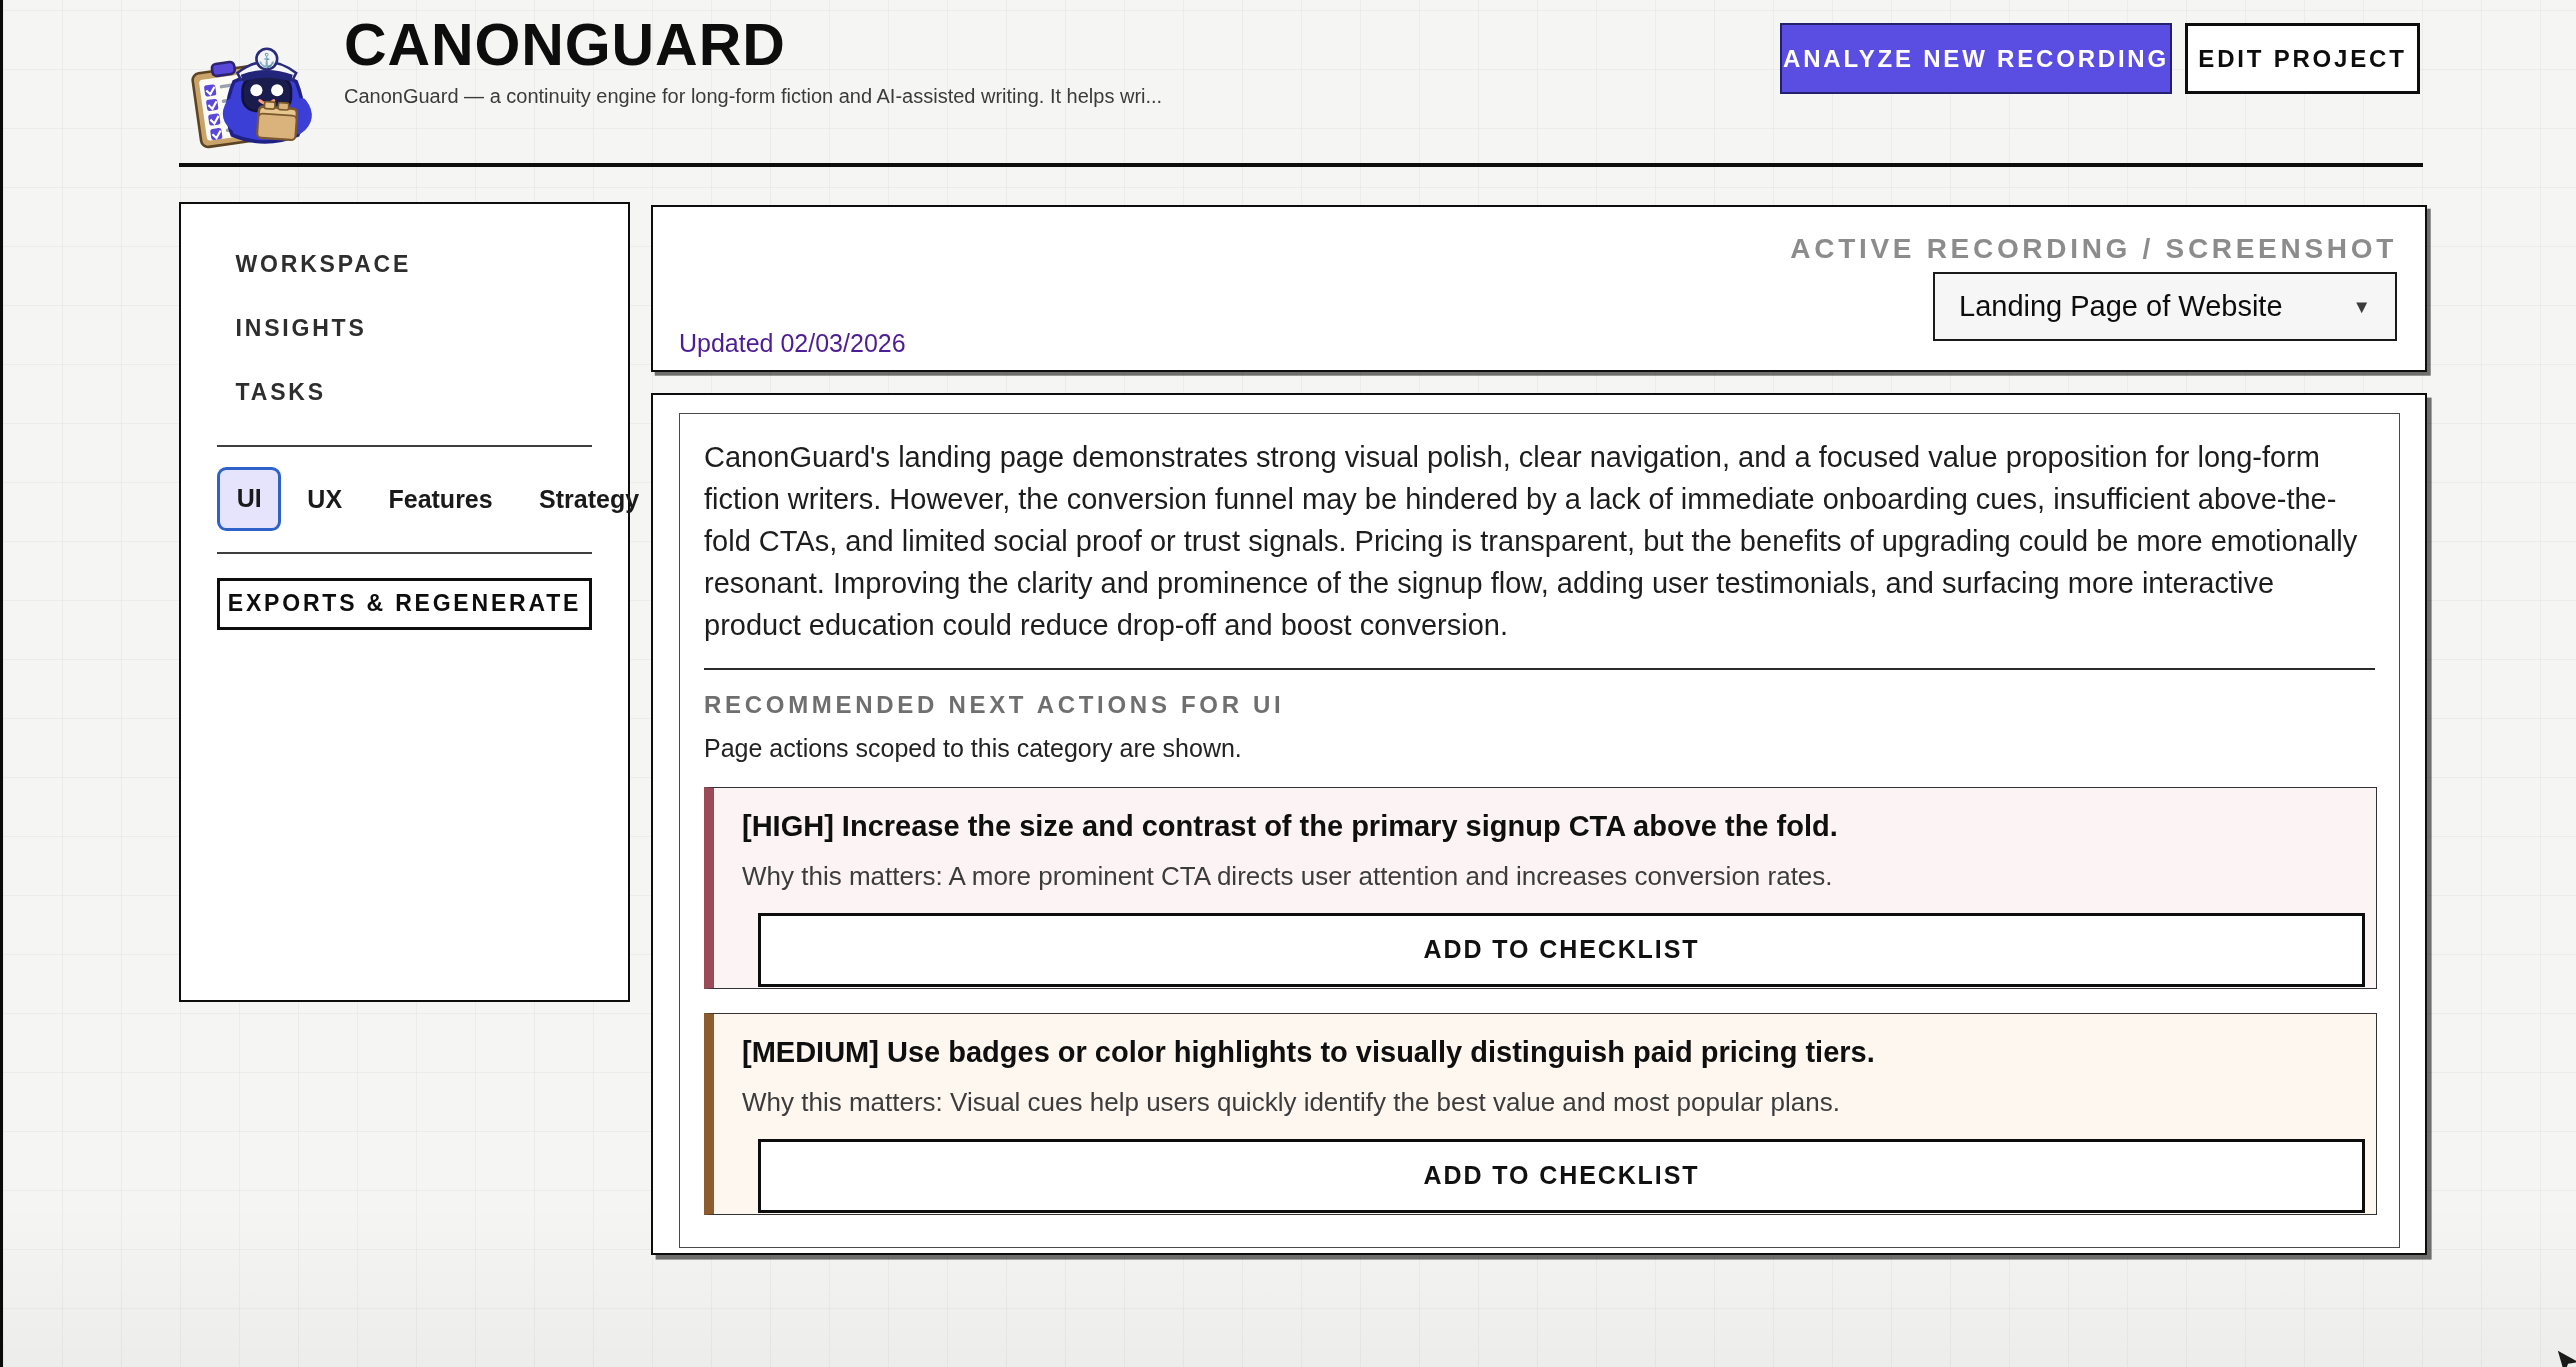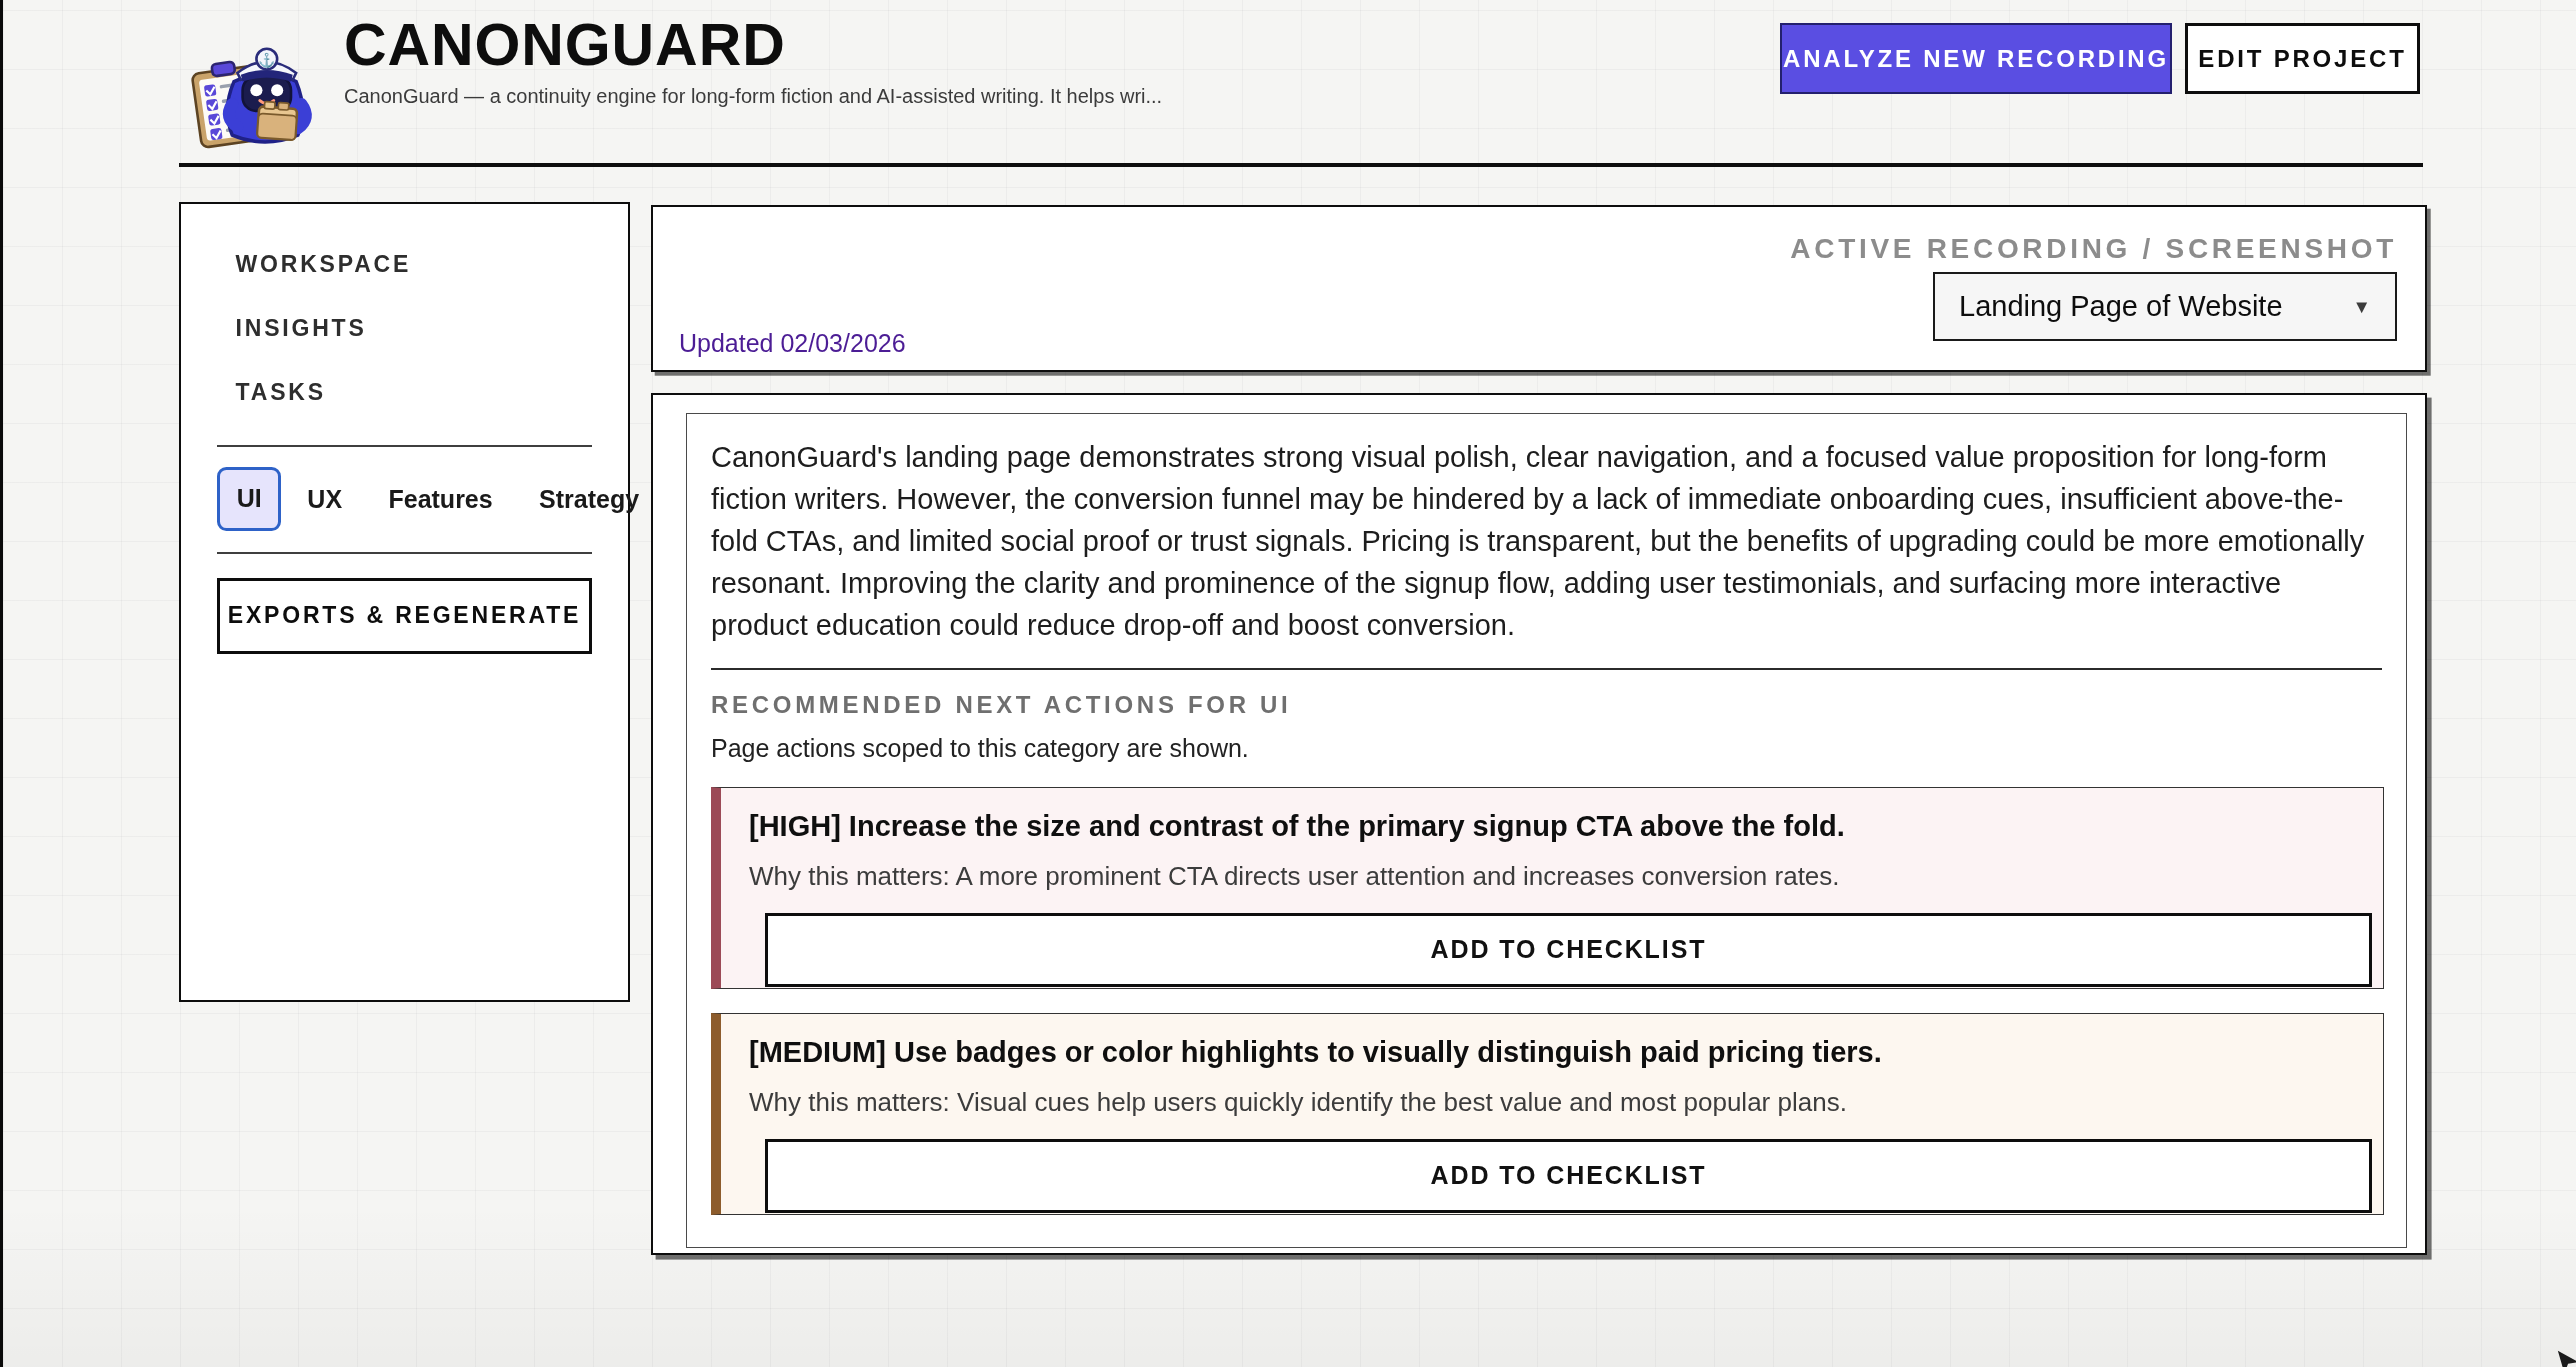--- a/index.html
+++ b/index.html
@@ -32,38 +32,38 @@
 
   
   .sidebar { position:absolute; left:176px; top:202px; width:451px; height:800px;
              background:#fff; border:2.8px solid #0d0d0d; padding:28px 36px; }
   .side-nav-item { font-size:23px; font-weight:700; letter-spacing:2.8px; color:#2e2e2e;
                    padding:18.6px 18.6px; cursor:pointer; }
   .side-divider { height:1.9px; background:#3f3f3f; margin:20.4px 0; }
   .cat-item { font-size:25px; font-weight:700; color:#1a1a1a; padding:17.6px 20.4px; cursor:pointer; }
   .cat-item.active { background:#e6e4fc; border:3.7px solid #2e62c8; border-radius:9.3px; padding:14px 16.7px; }
   .cat-list { display:flex; flex-direction:row; gap:5.6px; }
-  .btn-exports { width:100%; height:76px; margin-top:24px; background:#fff; color:#0d0d0d;
+  .btn-exports { width:100%; height:52px; margin-top:24px; background:#fff; color:#0d0d0d;
                  border:3.7px solid #0d0d0d; font-size:23px; }
 
   
   .recording-card { position:absolute; left:648px; top:205px; width:1776px; height:167px;
                     background:#fff; border:2.8px solid #0d0d0d; box-shadow:3.7px 3.7px 0 rgba(0,0,0,0.55); }
   .recording-label { position:absolute; right:28px; top:26px; font-size:28px; font-weight:700;
                      letter-spacing:3.7px; color:#8c8c8c; }
   .recording-select { position:absolute; right:28px; top:65px; width:464px; height:69px;
                       background:#f6f6f6; border:2.8px solid #1a1a1a; display:flex; align-items:center;
                       justify-content:space-between; padding:0 24px; cursor:pointer; }
   .recording-select .value { font-size:29px; color:#0d0d0d; }
   .recording-select .caret { font-size:18.6px; color:#3c3c3c; }
   .updated { position:absolute; left:26px; top:122px; font-size:25px; color:#4c1d95;text-align:center; }
 
   .content-card { position:absolute; left:648px; top:393px; width:1776px; height:862px;
                   background:#fff; border:2.8px solid #0d0d0d; box-shadow:4.6px 4.6px 0 rgba(0,0,0,0.55); }
-  .inner-box { position:absolute; left:33px; top:17.6px; width:1721px; height:835px;
+  .inner-box { position:absolute; left:26px; top:17.6px; width:1721px; height:835px;
                border:1.9px solid #4a4a4a; padding:22px 24px 0 24px; }
   .summary { font-size:29px; line-height:42px; color:#1d1d1d; width:1667px; }
   .section-rule { height:2.8px; background:#2b2b2b; margin:22px 0 0 0; }
   .actions-heading { margin-top:20.4px; font-size:24px; font-weight:700; letter-spacing:3.7px; color:#6f6f6f; }
   .actions-note { margin-top:15px; font-size:25px; color:#222; }
 
   .action-card { margin-top:24px; width:1673px; height:202px; border:1.9px solid #333;
                  border-left-width:10.2px; padding:22px 28px; position:relative; }
   .action-card.high { background:var(--high-bg,#fcf3f4); border-left-color:var(--high-accent,#9c4a57); }
   .action-card.medium { background:var(--medium-bg,#fdf7f0); border-left-color:var(--medium-accent,#8d5c2c); }

